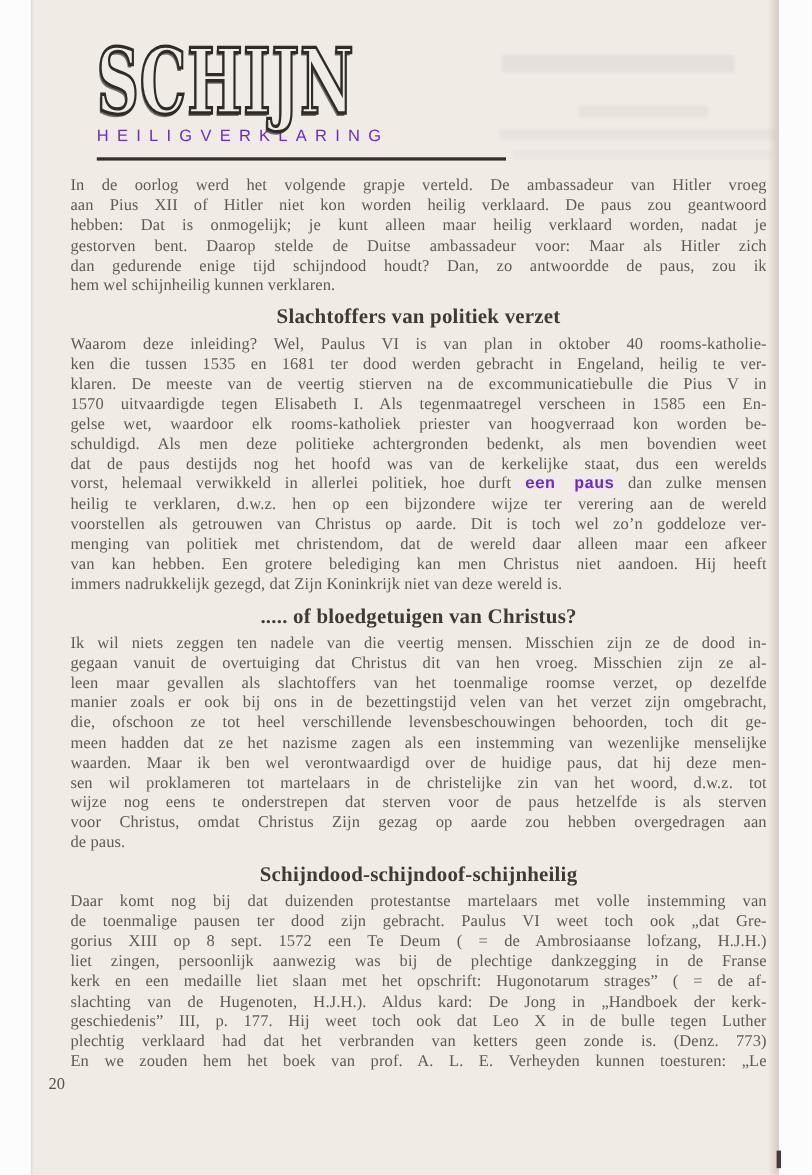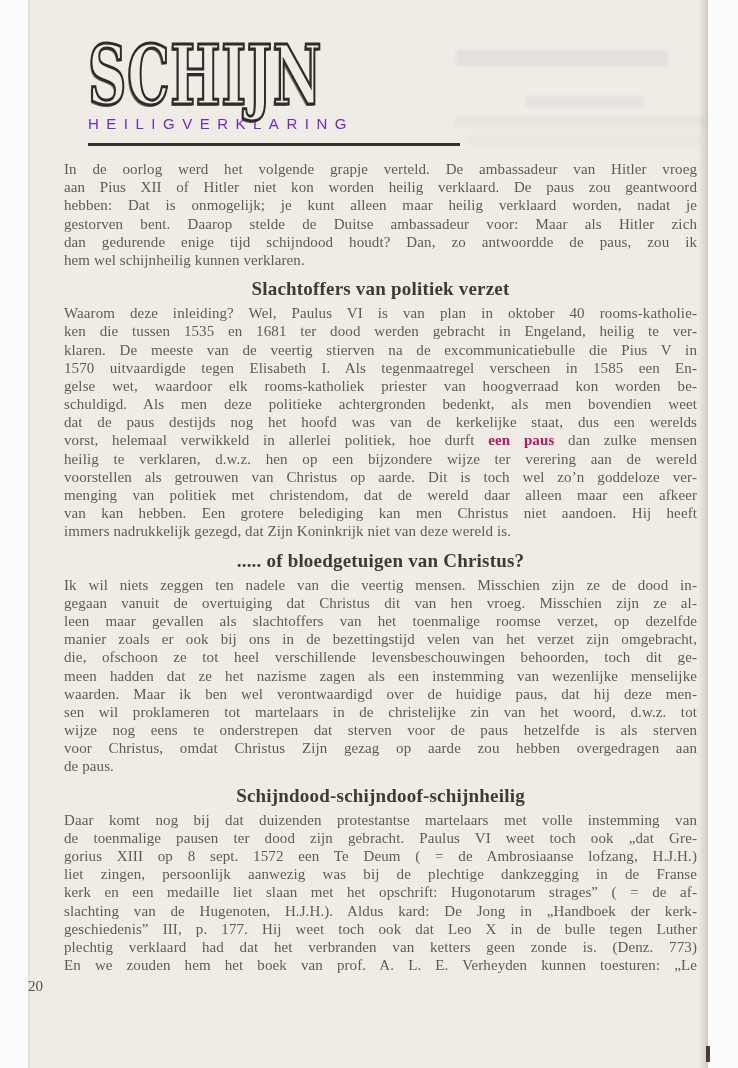--- a/index.html
+++ b/index.html
@@ -68,33 +68,33 @@
     letter-spacing:0.1px;
   }
   .para { margin:0; }
   .line {
     text-align:justify;
     text-align-last:justify;
     white-space:normal;
     overflow:hidden; height:18.2px;
   }
   .line.last { text-align-last:left; }
-  .line b { font-weight:bold; color:#be185d; }
+  .line b { font-weight:bold; color:#6d28d9;font-family:Liberation Mono, monospace; }
 
   .heading {
     font-weight:bold; text-align:center;
     font-size:19px; line-height:19px;
     color:#3f3b33;
     margin:10px 0 6px 0;
     letter-spacing:0.2px;
   }
 
   .pagenum {
     margin-top:4px;
-    font-size:15px; color:#55524b;
+    font-size:15px; color:#55524b;padding-left:16px;
   }
 
   .corner-mark {
     position:absolute; left:706px; top:1046px;
     width:4px; height:16px;
     background:#4a3a35;
   }
 </style>
 </head>
 <body>

